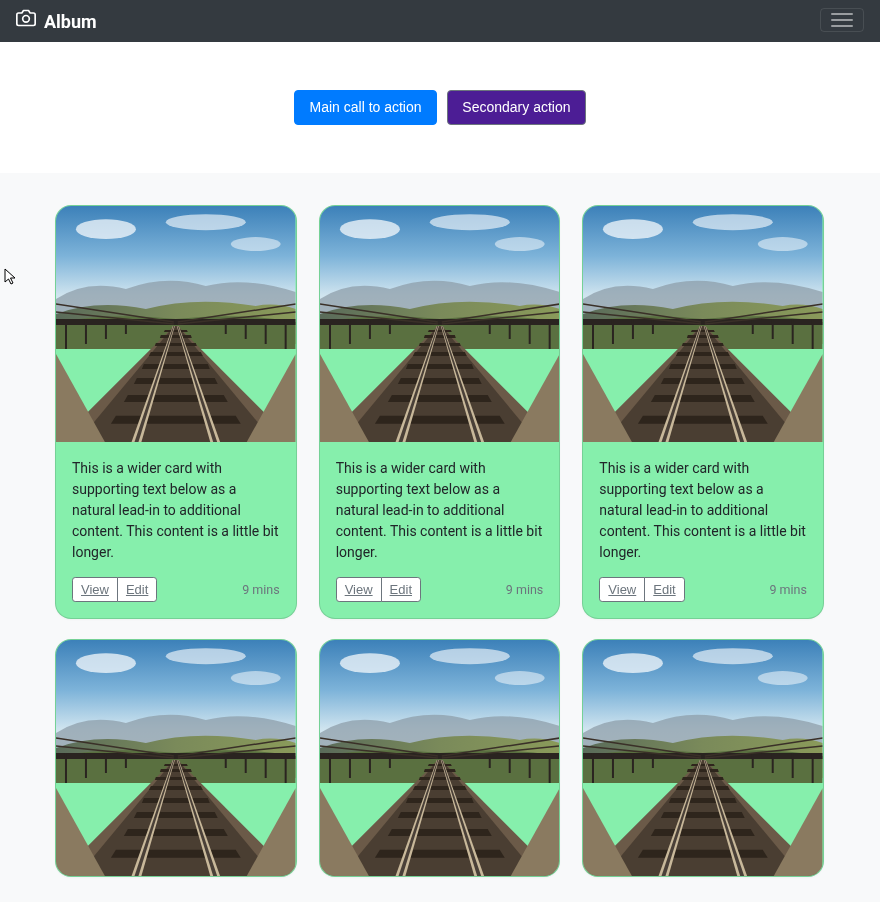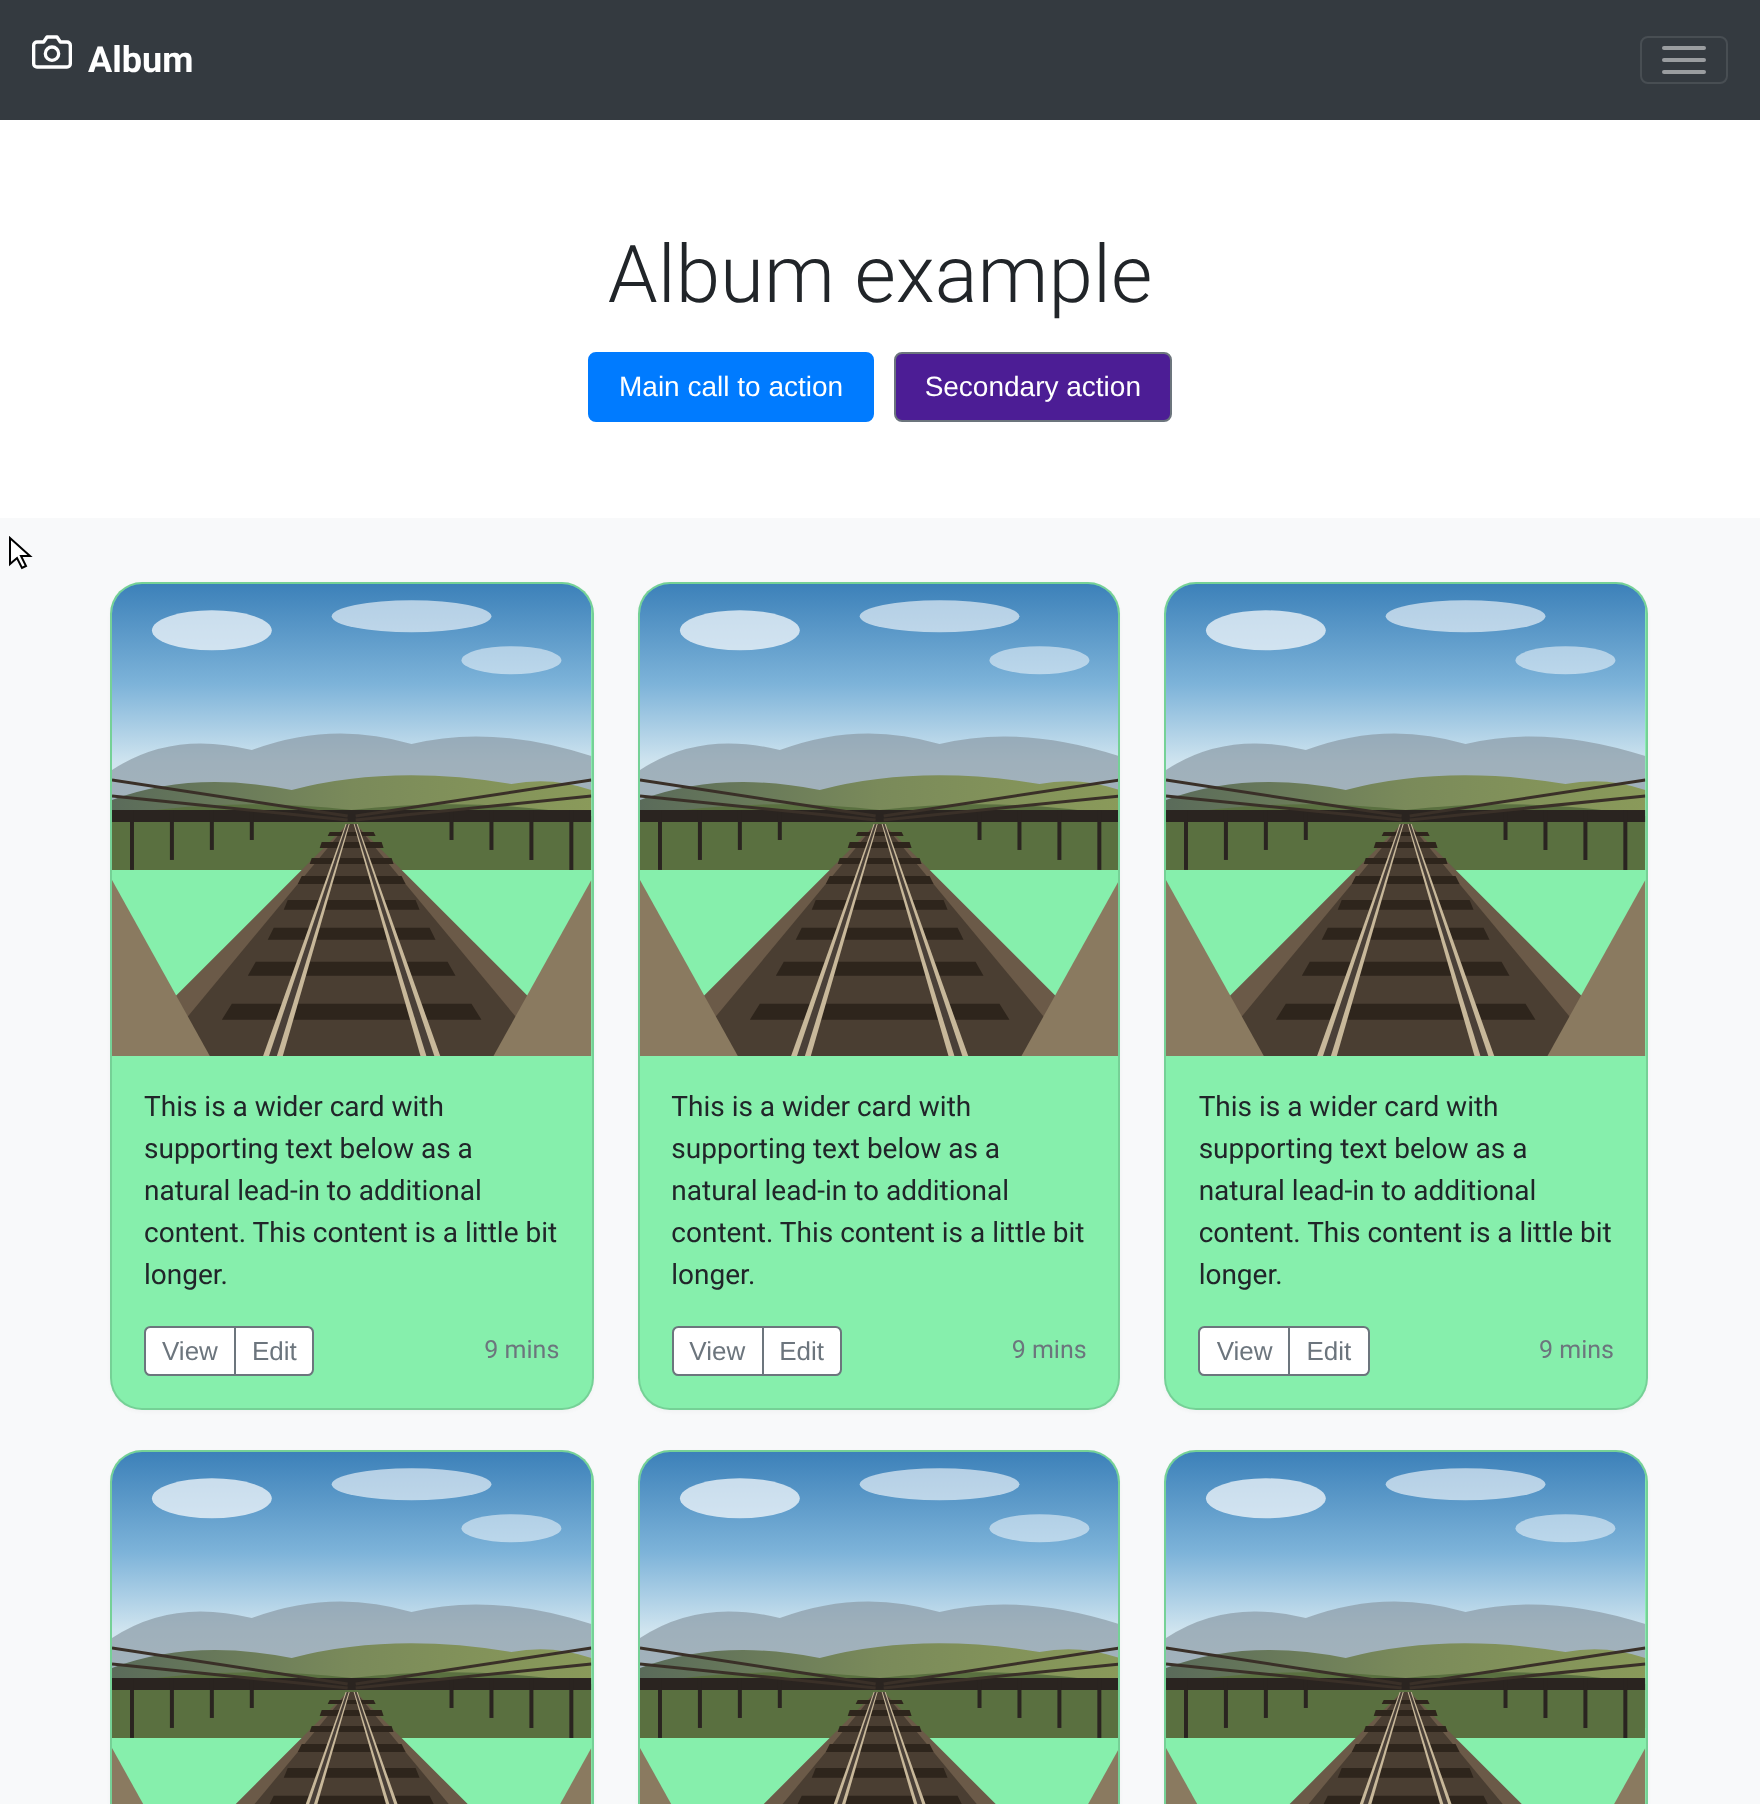--- a/index.html
+++ b/index.html
@@ -8,24 +8,24 @@
       font-size: 16px;
       line-height: 1.5;
       color: #212529;
       background: #fff;
       width: 880px;
     }
     
     .navbar {
       background: #343a40;
       display: flex;
-      align-items: center;
+      align-items: flex-start;
       justify-content: space-between;
       padding: 0.5rem 1rem;
-      height: 60px;
+      height: 42px;
     }
     .navbar-brand {
       color: #fff;
       font-weight: 700;
       font-size: 18px;
       display: flex;
       align-items: center;
       gap: 8px;
       text-decoration: none;
     }
@@ -79,20 +79,21 @@
     }
     .btn-primary { background: #007bff; color: #fff; border-color: #007bff; }
     .btn-secondary { background: #4c1d95; color: #fff; border-color: #6c757d; }
     .btn-outline-secondary {
       background: #fff;
       color: #6c757d;
       border: 1px solid #6c757d;
       font-size: 13px;
       padding: 0.25rem 0.5rem;
       border-radius: 0.2rem;
+      text-decoration: underline;
     }
     
     .album {
       background: #f8f9fa;
       padding: 2rem 0 3rem 0;
     }
     .container {
       max-width: 800px;
       margin: 0 auto;
       padding: 0 15px;
@@ -241,21 +242,20 @@
   <button class="navbar-toggler">
     <span class="navbar-toggler-lines">
       <span></span>
         <span></span>
         <span></span>
     </span>
   </button>
 </header>
 
 <section class="jumbotron">
-  <h1>Album example</h1>
   <p>
     <button class="btn btn-primary">Main call to action</button>
     <button class="btn btn-secondary">Secondary action</button>
   </p>
 </section>
 
 <section class="album">
   <div class="container">
     <div class="row" id="card-row">
 

